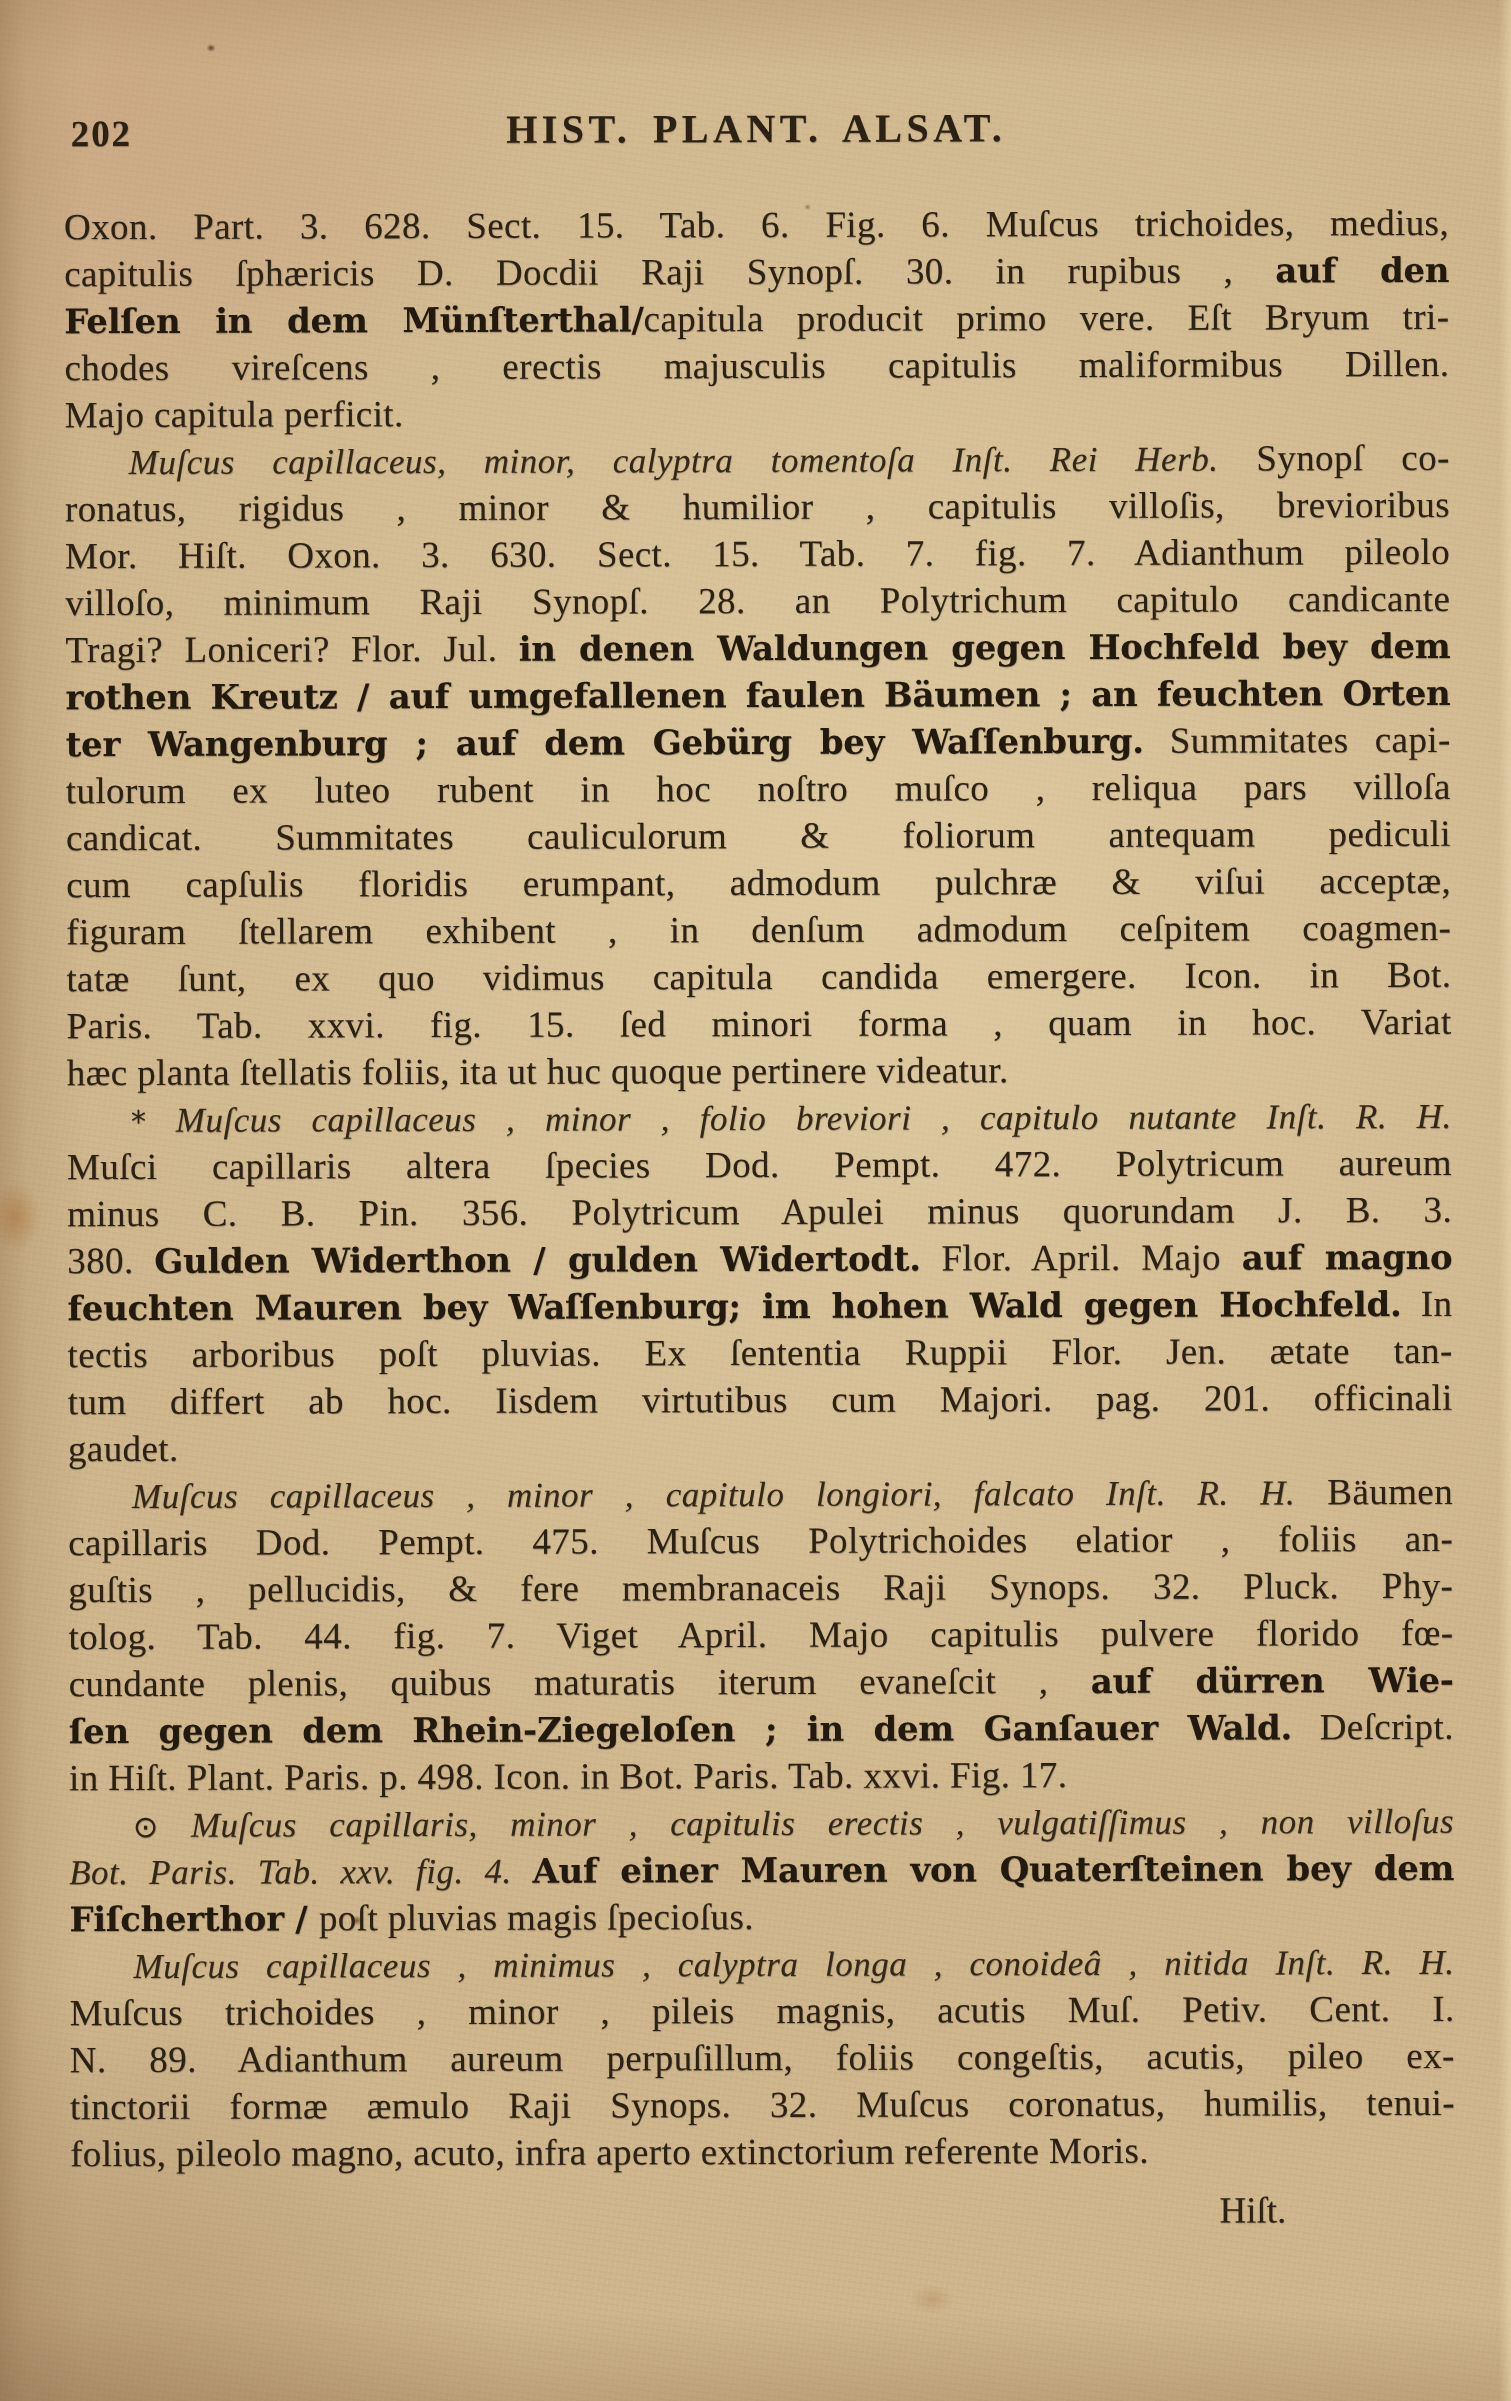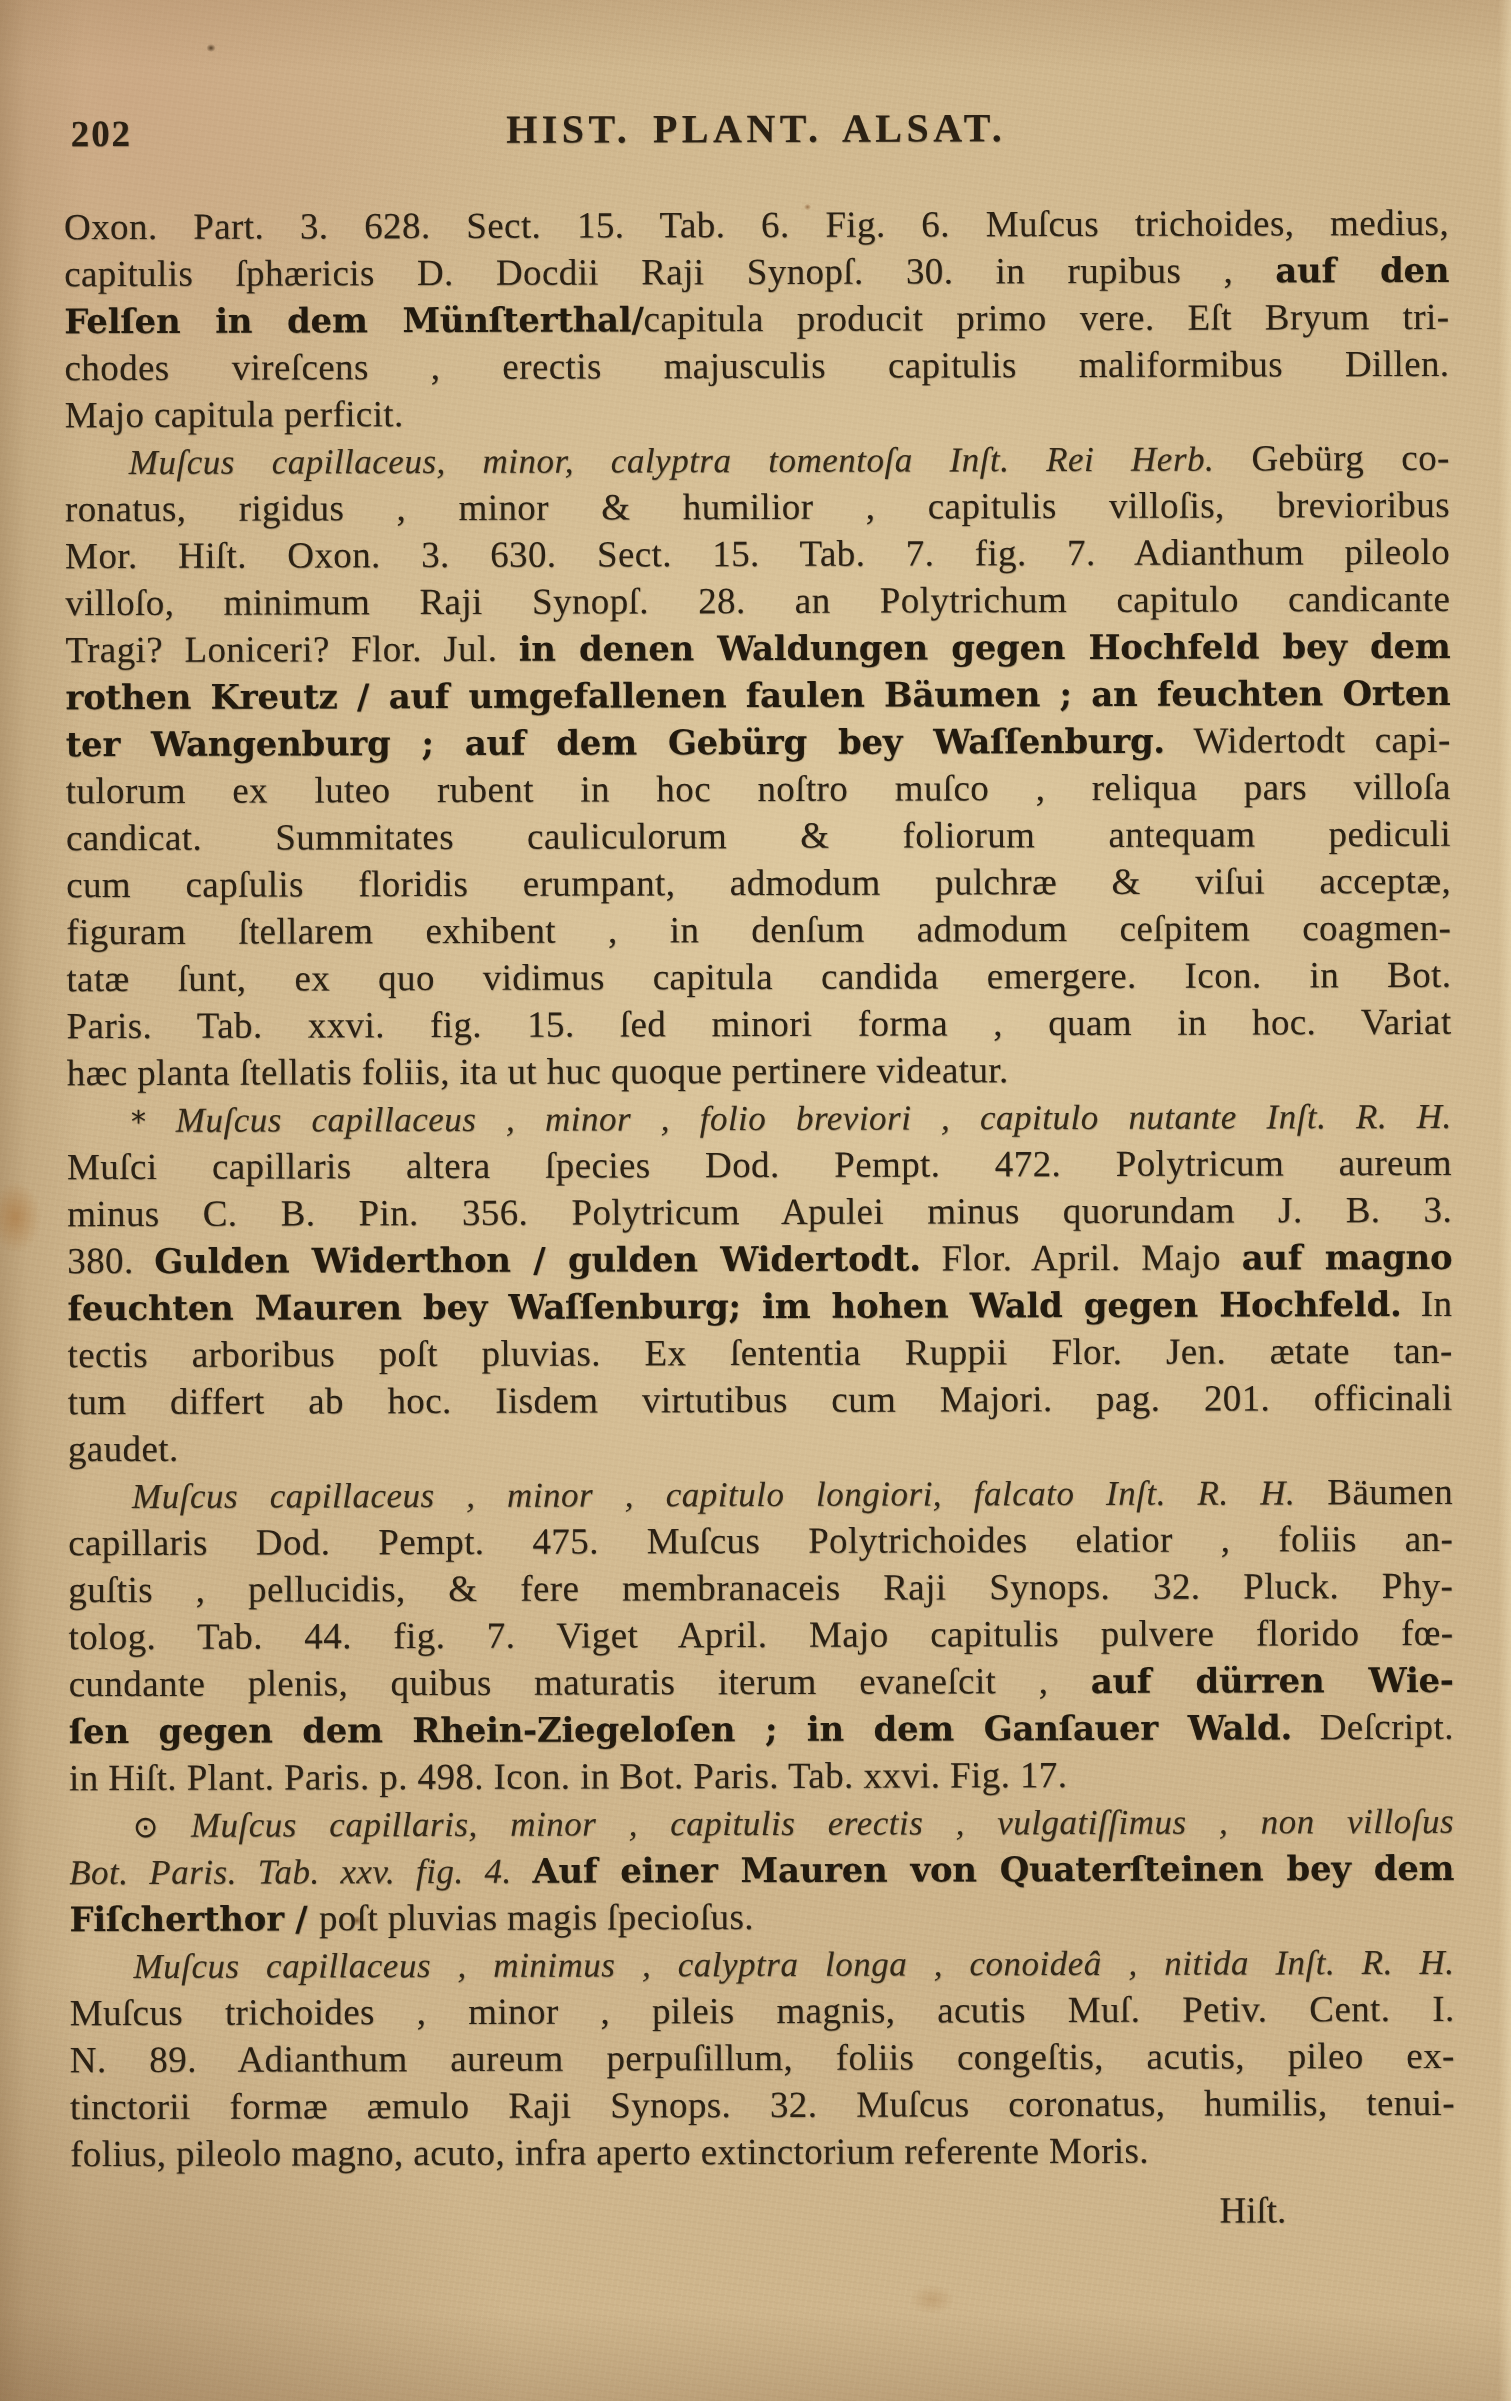--- a/index.html
+++ b/index.html
@@ -106,27 +106,27 @@
 
       <div class="para">
         <div class="line"><span class="seg roman">Oxon. Part. 3. 628. Sect. 15. Tab. 6. Fig. 6. Muſcus trichoides, medius,</span></div>
         <div class="line"><span class="seg roman">capitulis ſphæricis D. Docdii Raji Synopſ. 30. in rupibus , </span><span class="seg fraktur">auf den</span></div>
         <div class="line"><span class="seg fraktur">Felſen in dem Münſterthal/</span><span class="seg roman">capitula producit primo vere. Eſt Bryum tri-</span></div>
         <div class="line"><span class="seg roman">chodes vireſcens , erectis majusculis capitulis maliformibus Dillen.</span></div>
         <div class="line last"><span class="seg roman">Majo capitula perficit.</span></div>
       </div>
 
       <div class="para">
-        <div class="line indent"><span class="seg italic">Muſcus capillaceus, minor, calyptra tomentoſa Inſt. Rei Herb.</span><span class="seg roman"> Gebürg co-</span></div>
+        <div class="line indent"><span class="seg italic">Muſcus capillaceus, minor, calyptra tomentoſa Inſt. Rei Herb.</span><span class="seg roman"> Synopſ co-</span></div>
         <div class="line"><span class="seg roman">ronatus, rigidus , minor &amp; humilior , capitulis villoſis, brevioribus</span></div>
         <div class="line"><span class="seg roman">Mor. Hiſt. Oxon. 3. 630. Sect. 15. Tab. 7. fig. 7. Adianthum pileolo</span></div>
         <div class="line"><span class="seg roman">villoſo, minimum Raji Synopſ. 28. an Polytrichum capitulo candicante</span></div>
         <div class="line"><span class="seg roman">Tragi? Loniceri? Flor. Jul. </span><span class="seg fraktur">in denen Waldungen gegen Hochfeld bey dem</span></div>
         <div class="line"><span class="seg fraktur">rothen Kreutz / auf umgefallenen faulen Bäumen ; an feuchten Orten hin-</span></div>
-        <div class="line"><span class="seg fraktur">ter Wangenburg ; auf dem Gebürg bey Waſſenburg.</span><span class="seg roman"> Widertodt capi-</span></div>
+        <div class="line"><span class="seg fraktur">ter Wangenburg ; auf dem Gebürg bey Waſſenburg.</span><span class="seg roman"> Summitates capi-</span></div>
         <div class="line"><span class="seg roman">tulorum ex luteo rubent in hoc noſtro muſco , reliqua pars villoſa</span></div>
         <div class="line"><span class="seg roman">candicat. Summitates cauliculorum &amp; foliorum antequam pediculi</span></div>
         <div class="line"><span class="seg roman">cum capſulis floridis erumpant, admodum pulchræ &amp; viſui acceptæ,</span></div>
         <div class="line"><span class="seg roman">figuram ſtellarem exhibent , in denſum admodum ceſpitem coagmen-</span></div>
         <div class="line"><span class="seg roman">tatæ ſunt, ex quo vidimus capitula candida emergere. Icon. in Bot.</span></div>
         <div class="line"><span class="seg roman">Paris. Tab. xxvi. fig. 15. ſed minori forma , quam in hoc. Variat</span></div>
         <div class="line last"><span class="seg roman">hæc planta ſtellatis foliis, ita ut huc quoque pertinere videatur.</span></div>
       </div>
 
       <div class="para">

